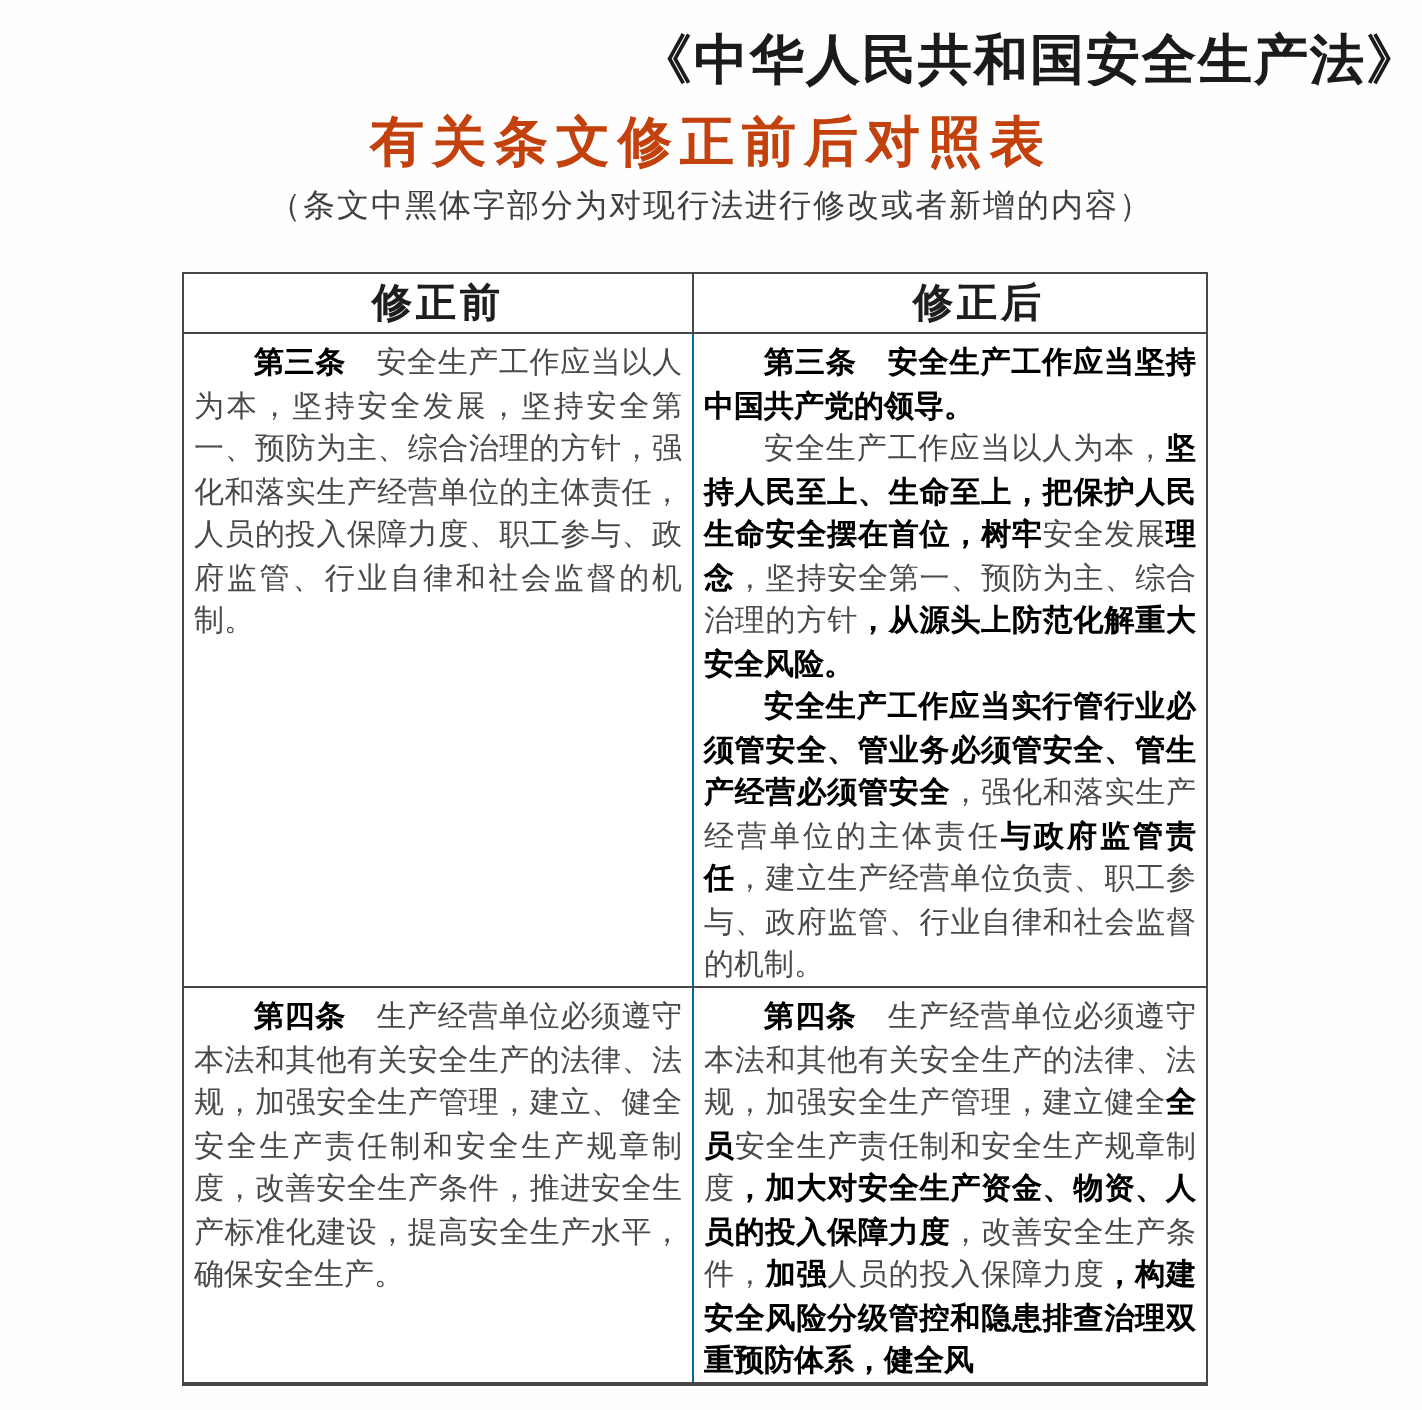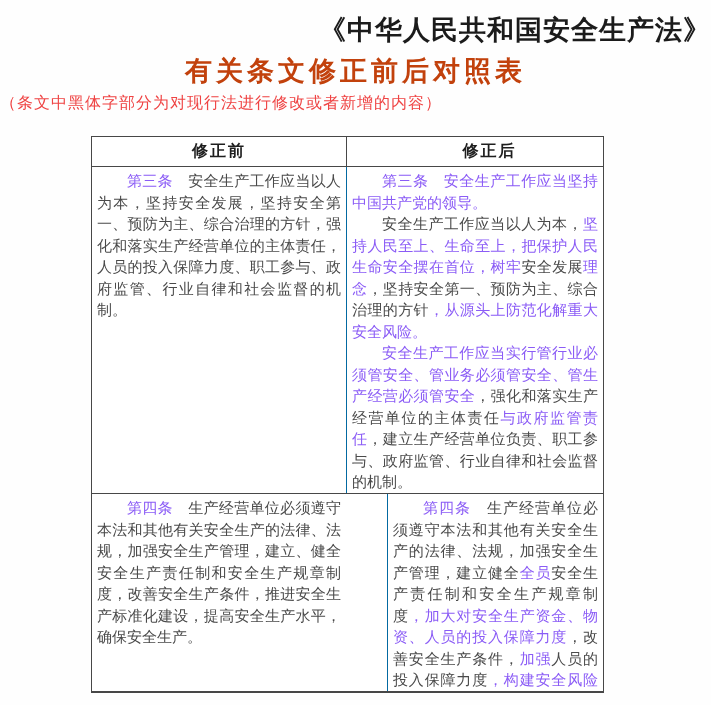--- a/index.html
+++ b/index.html
@@ -11,48 +11,48 @@
   .page{position:absolute;inset:0;}
   .title1{
     position:absolute;top:12px;left:0;width:711px;text-align:right;
     font-size:27px;font-weight:700;color:#1b1b1b;letter-spacing:1px;
   }
   .title2{
     position:absolute;top:53px;left:0;width:711px;text-align:center;
     font-size:27px;font-weight:700;color:#c2410c;letter-spacing:4px;
   }
   .note{
-    position:absolute;top:93px;left:0;width:711px;text-align:left;
-    font-size:16px;color:#ef4444;letter-spacing:1px;
+    position:absolute;top:93px;left:0;width:711px;text-align:center;
+    font-size:16px;color:#404040;letter-spacing:1px;
   }
   .cmp-table{
     position:absolute;left:91px;top:136px;width:513px;height:557px;
     box-sizing:border-box;border:1px solid #474747;border-bottom-width:2px;
     overflow:hidden;background:#fff;
   }
   .thead{display:flex;height:30px;border-bottom:1px solid #474747;box-sizing:border-box;}
   .th{
     width:254px;box-sizing:border-box;display:flex;align-items:center;justify-content:center;
-    font-weight:700;font-size:16px;color:#1e1e1e;
+    font-weight:700;font-size:20px;color:#1e1e1e;
     font-family:Liberation Sans, sans-serif;letter-spacing:2px;text-align:right;
   }
   .th.after{flex:1;border-left:1px solid #474747;padding-left:29px;}
   .trow{display:flex;box-sizing:border-box;}
   .row1{height:327px;border-bottom:1px solid #474747;}
-  .row2{height:198px;gap:41px;}
+  .row2{height:198px;}
   .td{
     width:254px;box-sizing:border-box;padding:4px 5px 0 5px;overflow:hidden;
   }
   .td.after{flex:1;border-left:1px solid #0369a1;}
   .para{
     margin:0;text-indent:2em;text-align:justify;text-justify:inter-ideograph;
     font-size:15px;line-height:21.5px;color:#4a4a4a;
   }
   .hei{
-    font-weight:400;color:#8b5cf6;
+    font-weight:700;color:#000000;
     font-family:"DejaVu Sans","Liberation Sans",sans-serif;
   }
 </style>
 </head>
 <body>
 
 <div class="page">
 
   <div class="title1">《中华人民共和国安全生产法》</div>
 

